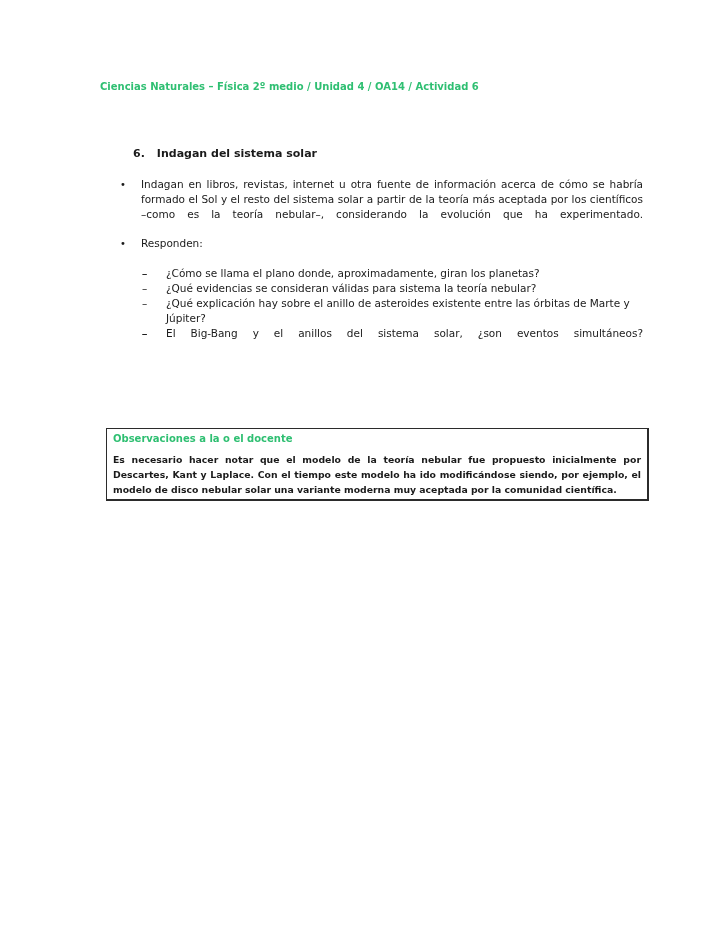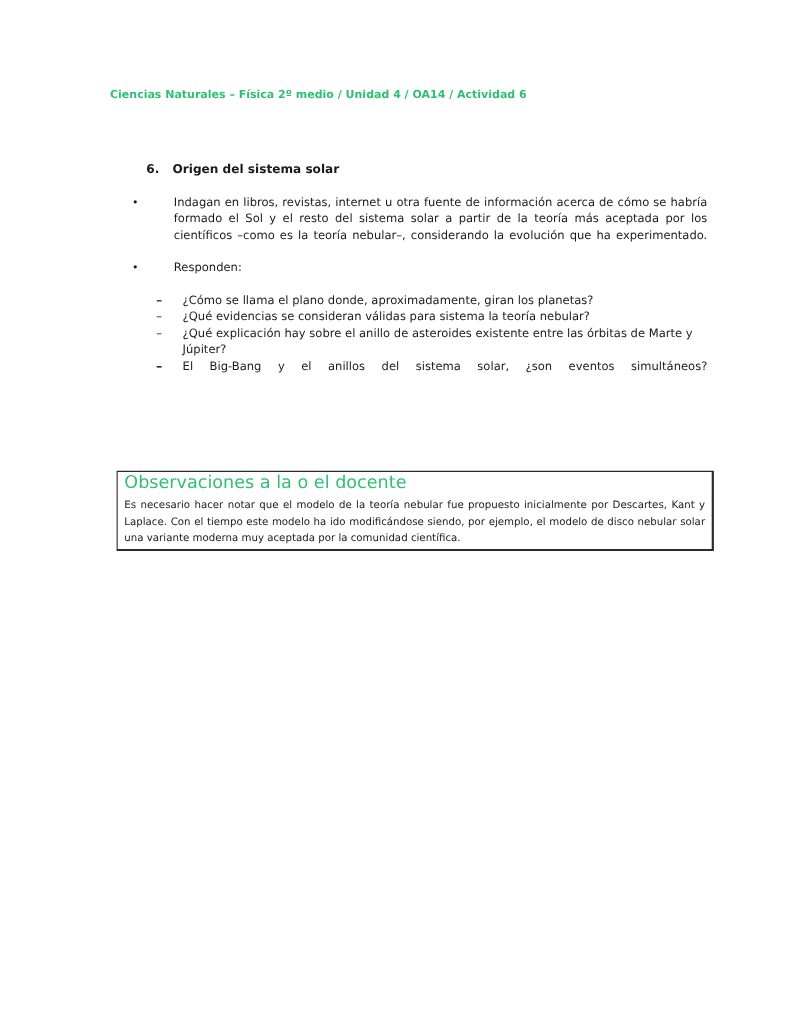--- a/index.html
+++ b/index.html
@@ -46,21 +46,21 @@
       line-height: 15px;
     }
     .bullet-block .dot {
       position: absolute;
       left: 0;
       top: 0;
       width: 14px;
       font-size: 10px;
     }
     .bullet-block .txt {
-      margin-left: 38px;
+      margin-left: 21px;
       text-align: justify;
       text-align-last: justify;
     }
     .bullet-block .txt.nolast {
       text-align-last: left;
     }
     #bullet1 { top: 177px; }
     #bullet2 { top: 236px; }
 
     .dash-list {
@@ -96,43 +96,44 @@
       top: 428px;
       width: 530px;
       height: 66px;
       border: 2px solid #2b2b2b;
       border-top-width: 1px;
       border-left-width: 1px;
       padding: 2px 4px 2px 6px;
       box-sizing: content-box;
     }
     .obs-title {
-      font-size: 16px;
-      font-weight: normal;
+      font-size: 10px;
+      font-weight: bold;
       color: #2fbf72;
       line-height: 14px;
       margin-top: 1px;
     }
     .obs-body {
       font-size: 9.3px;
       line-height: 15px;
       margin-top: 6px;
       text-align: justify;
       color: #1a1a1a;
       padding-right: 2px;
+      font-weight: bold;
     }
   </style>
 </head>
 <body>
 
 <div class="page-header">Ciencias Naturales – Física 2º medio / Unidad 4 / OA14 / Actividad 6</div>
 
 <div class="section-title">
   <span class="num">6.</span>
-  <span>Origen del sistema solar</span>
+  <span>Indagan del sistema solar</span>
 </div>
 
 <div class="bullet-block" id="bullet1">
   <span class="dot">•</span>
   <div class="txt">Indagan en libros, revistas, internet u otra fuente de información acerca de cómo se habría formado el Sol y el resto del sistema solar a partir de la teoría más aceptada por los científicos –como es la teoría nebular–, considerando la evolución que ha experimentado.</div>
 </div>
 
 <div class="bullet-block" id="bullet2">
   <span class="dot">•</span>
   <div class="txt nolast">Responden:</div>

